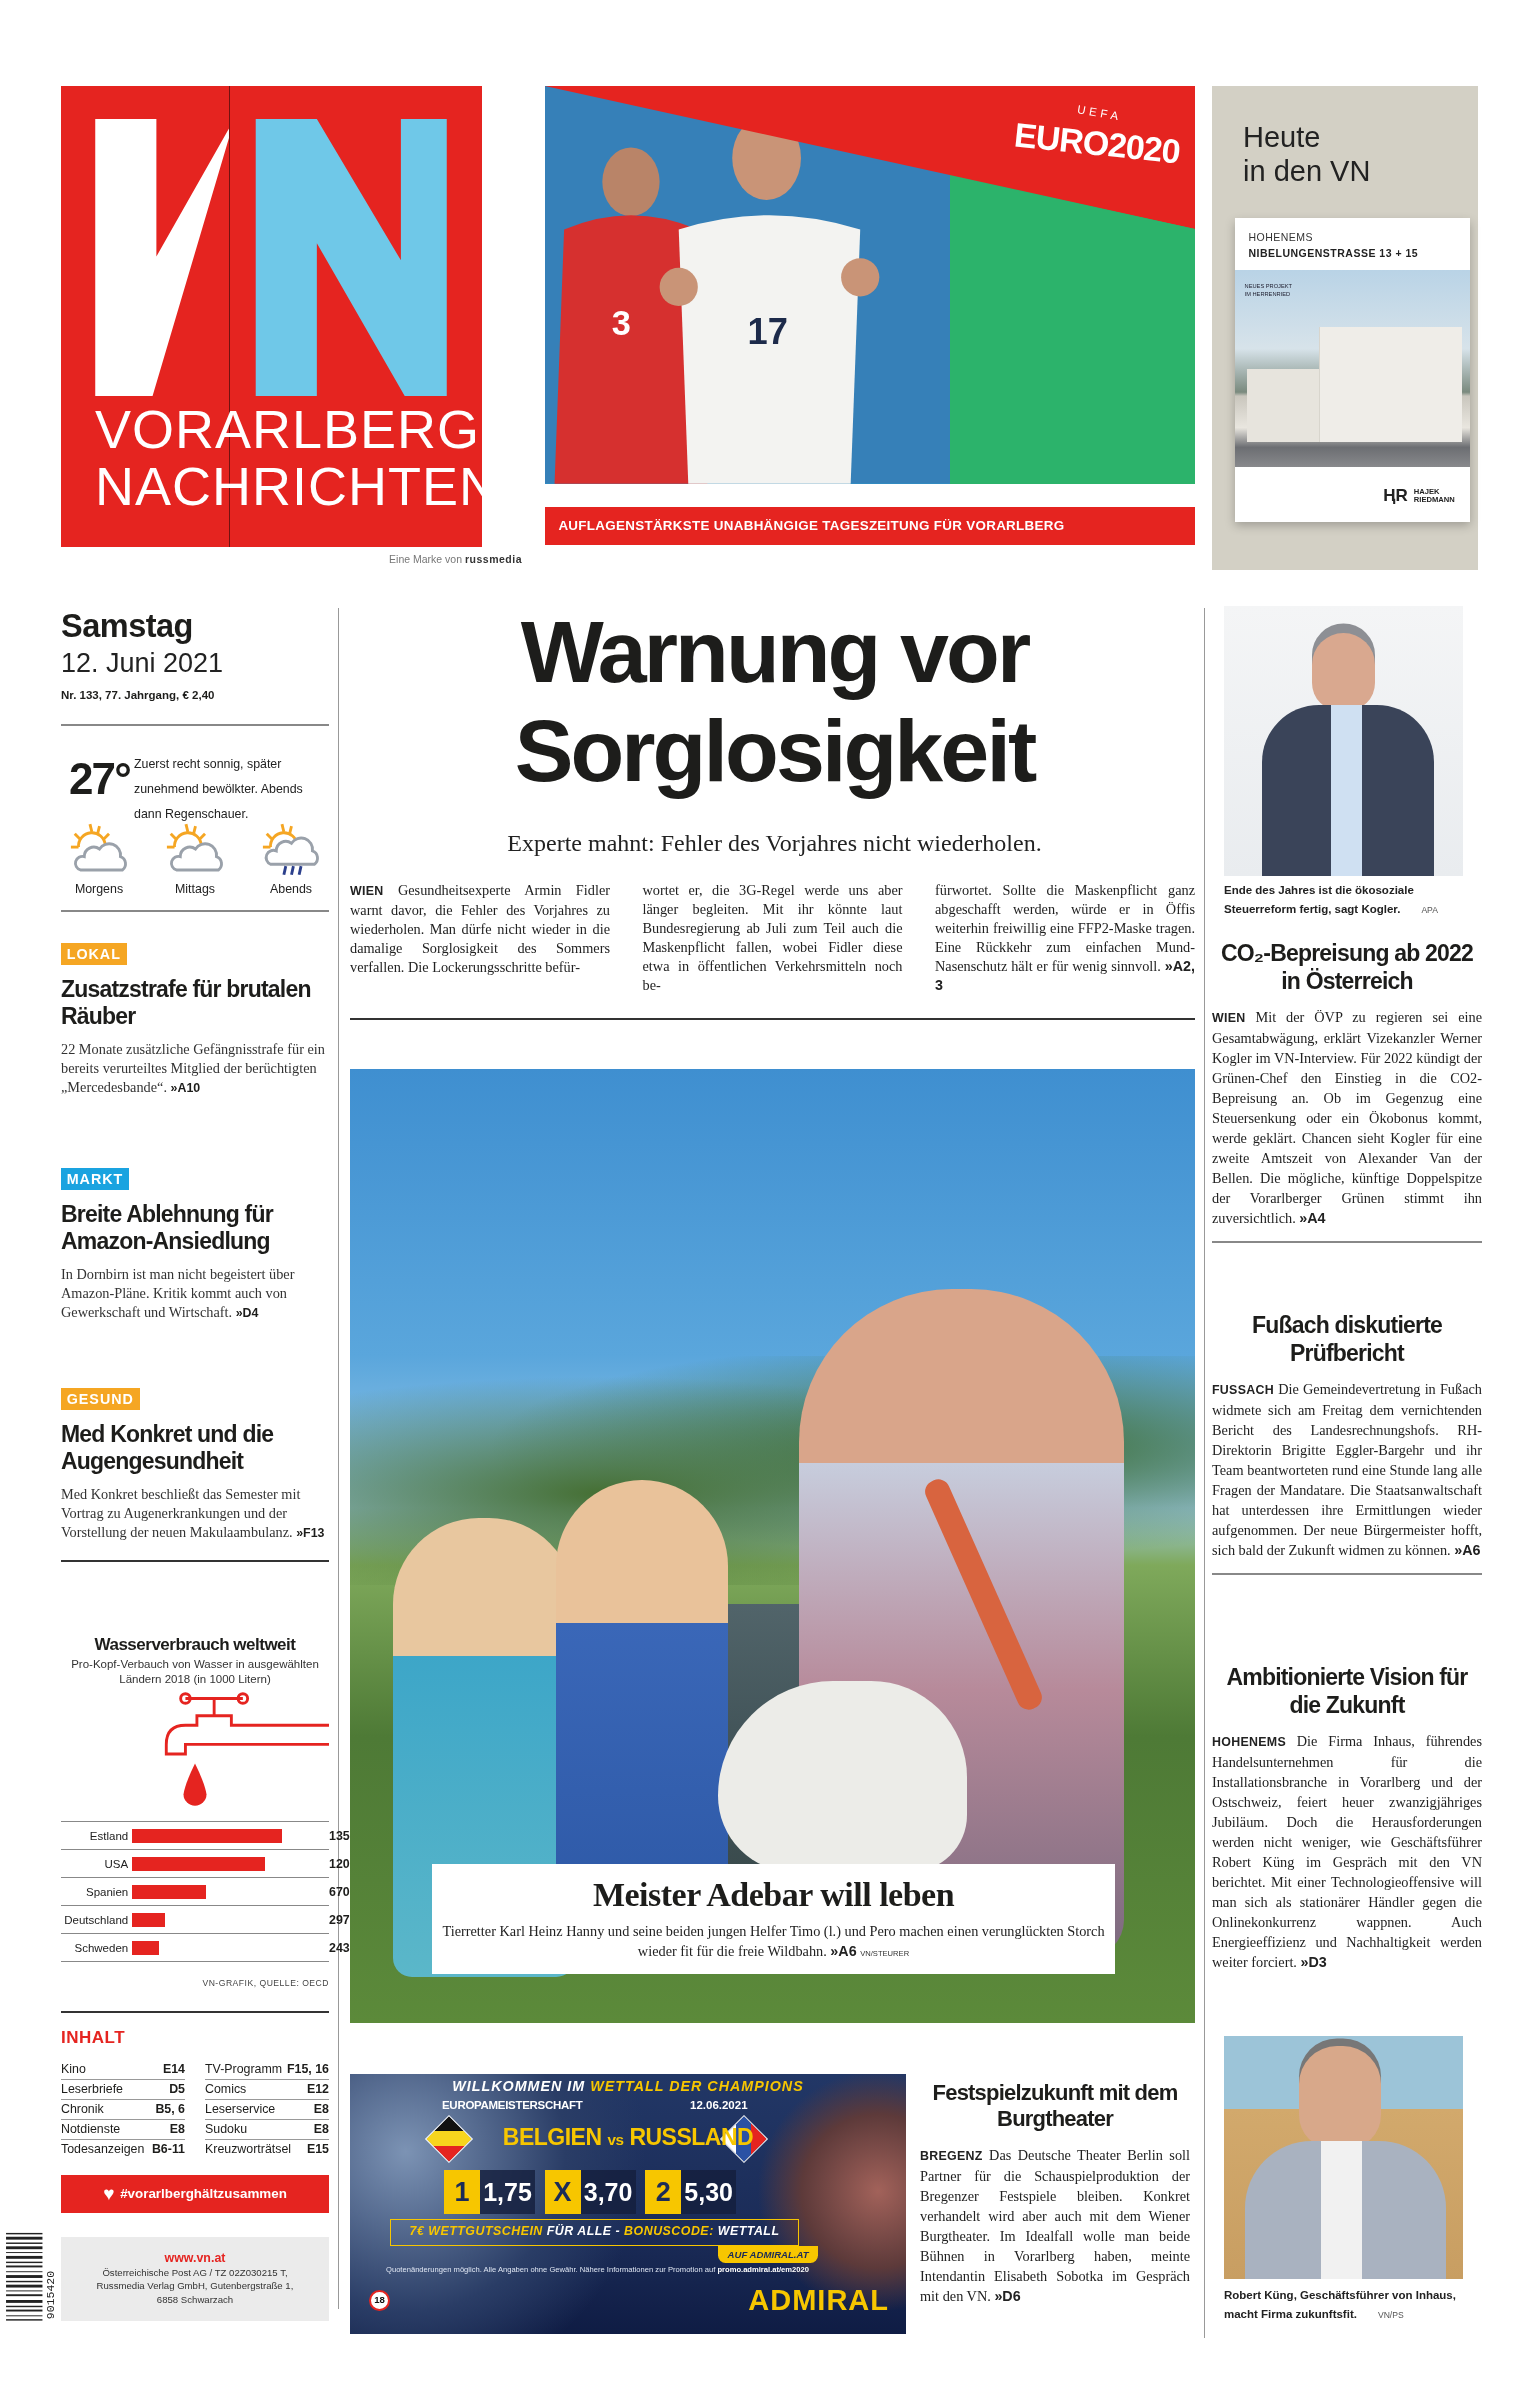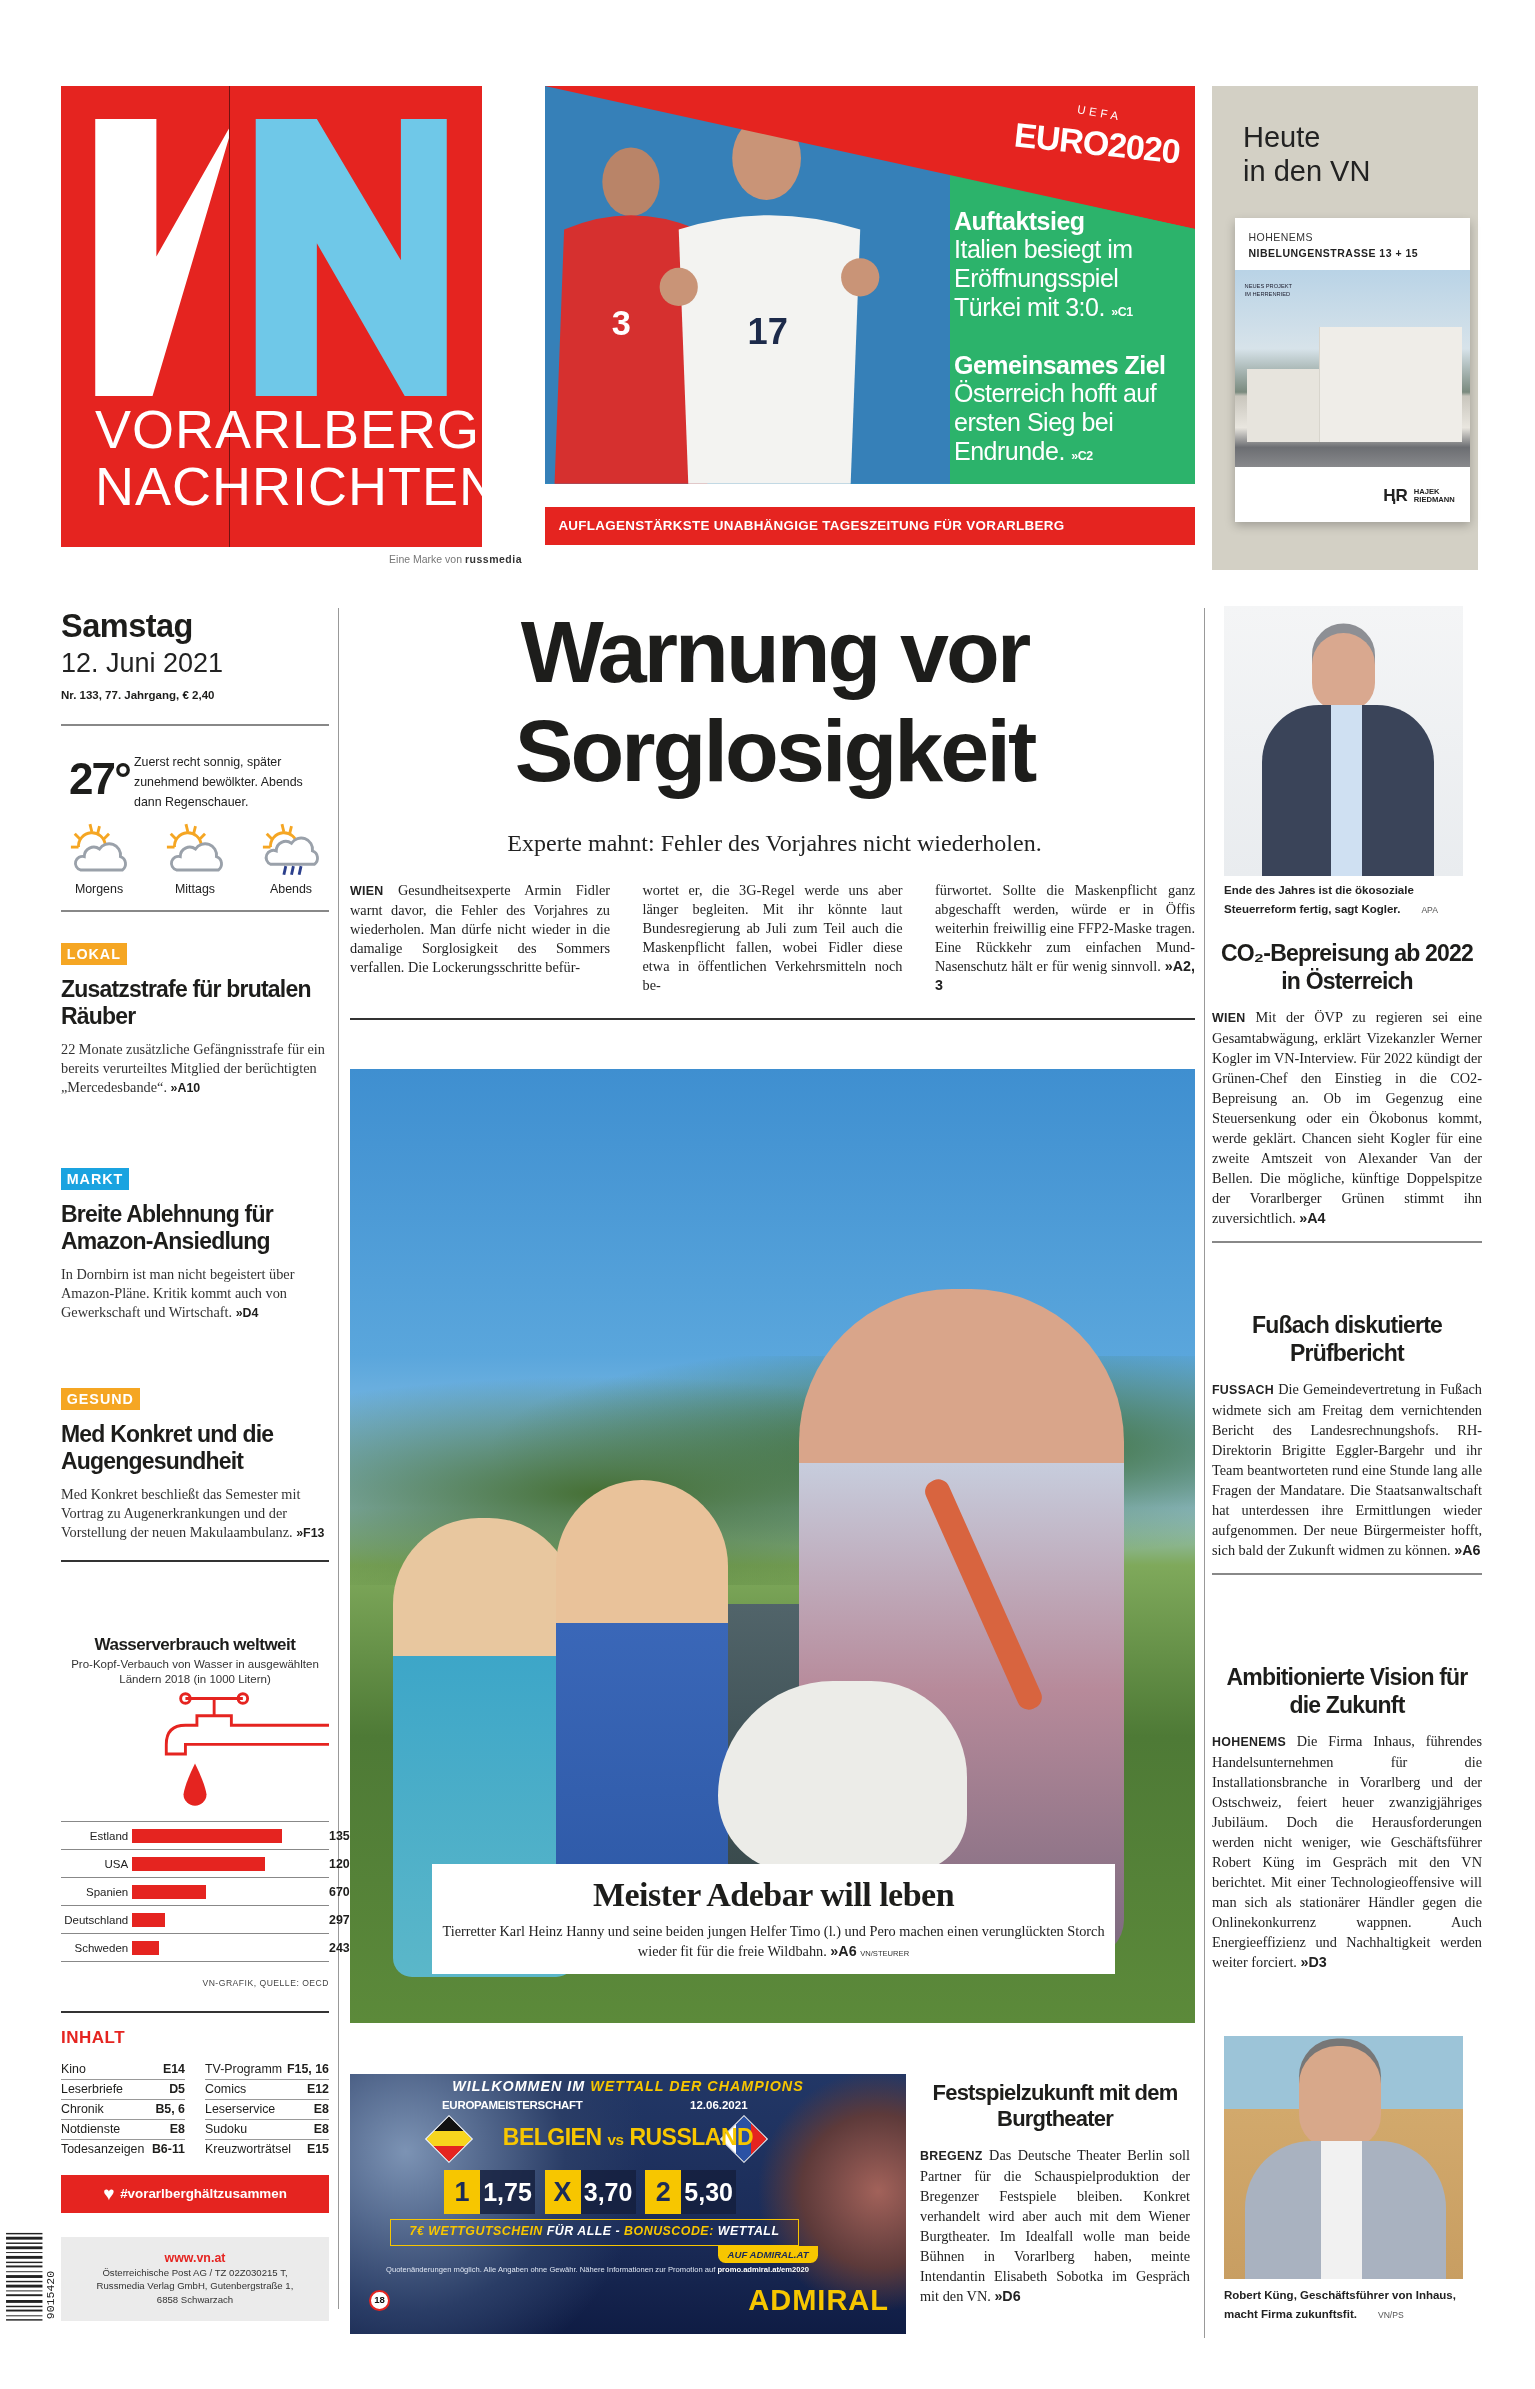--- a/index.html
+++ b/index.html
@@ -51,21 +51,21 @@
   .vrule { position: absolute; width: 1px; background: #999; }
 
   
   #datebox { left: 61px; top: 608px; width: 268px; }
   #datebox .day { font-family: "Liberation Sans", sans-serif; font-weight: bold; font-size: 32.5px; line-height: 36px; letter-spacing: -0.5px; }
   #datebox .date { font-family: "Liberation Sans", sans-serif; font-size: 27px; line-height: 34px; color: #222; margin-top: 1.9px; }
   #datebox .issue { font-family: "Liberation Sans", sans-serif; font-weight: bold; font-size: 11.5px; margin-top: 9.6px; }
   .hline { height: 1.9px; background: #888; }
   #weather { left: 61px; top: 746px; width: 268px; }
   #weather .temp { position: absolute; left: 8px; top: 7.6px; font-family: "Liberation Sans", sans-serif; font-weight: 900; font-size: 44px; letter-spacing: -1.9px; }
-  #weather .desc { position: absolute; left: 73px; top: 5.7px; font-family: "Liberation Sans", sans-serif; font-size: 12.4px; line-height: 20px; color: #222; width: 195px; }
+  #weather .desc { position: absolute; left: 73px; top: 5.7px; font-family: "Liberation Sans", sans-serif; font-size: 12.4px; line-height: 25px; color: #222; width: 195px; }
   #weather .icons { position: absolute; left: 0; top: 76px; width: 268px; display: flex; justify-content: space-between; }
   #weather .wi { width: 76px; text-align: center; }
   #weather .wi svg { display: block; margin: 0 auto; }
   #weather .wi span { display: block; font-family: "Liberation Sans", sans-serif; font-size: 12.4px; margin-top: 5.7px; color:#222; }
 
   .tag { display: inline-block; color: #fff; font-family: "Liberation Sans", sans-serif; font-weight: bold; font-size: 14.3px; padding: 2.9px 5.7px; letter-spacing: 1px; }
   .teaser { position: absolute; left: 61px; width: 268px; }
   .teaser h2 { font-family: "Liberation Sans", sans-serif; font-weight: bold; font-size: 23px; line-height: 27px; letter-spacing: -0.8px; margin-top: 11.5px; }
   .teaser p { font-family: "Liberation Serif", serif; font-size: 14.3px; line-height: 19px; color: #333; margin-top: 9.6px; }
   .teaser .ref { font-size: 12.4px; color:#1d1d1b; }
@@ -193,30 +193,20 @@
       <path d="M140 150 Q235 120 330 150 L320 416 L150 416 Z" fill="#f3f3f1"></path>
       <text x="212" y="270" font-family="Liberation Sans, sans-serif" font-size="38" font-weight="bold" fill="#1c2a4a">17</text>
       <circle cx="140" cy="210" r="20" fill="#c99477"></circle>
       <circle cx="330" cy="200" r="20" fill="#c99477"></circle>
     </svg>
   </div>
   <div class="banner"></div>
   <div class="green"></div>
   <div class="uefa">UEFA</div>
   <div class="logotxt">EURO2020</div>
-  <div class="stories">
-    <div>
-      <h3>Auftaktsieg</h3>
-      <p><span>Italien besiegt im Eröffnungsspiel Türkei mit 3:0.</span> <span class="r">»C1</span></p>
-    </div>
-    <div class="s2">
-      <h3>Gemeinsames Ziel</h3>
-      <p><span>Österreich hofft auf ersten Sieg bei Endrunde.</span> <span class="r">»C2</span></p>
-    </div>
-  </div>
 </div>
 <div id="tagline" class="abs">AUFLAGENSTÄRKSTE UNABHÄNGIGE TAGESZEITUNG FÜR VORARLBERG</div>
 
 <div id="heute" class="abs">
   <div class="title">
     <div>Heute</div>
     <div>in den VN</div>
   </div>
   <div class="card">
     <div class="c1">HOHENEMS</div>

